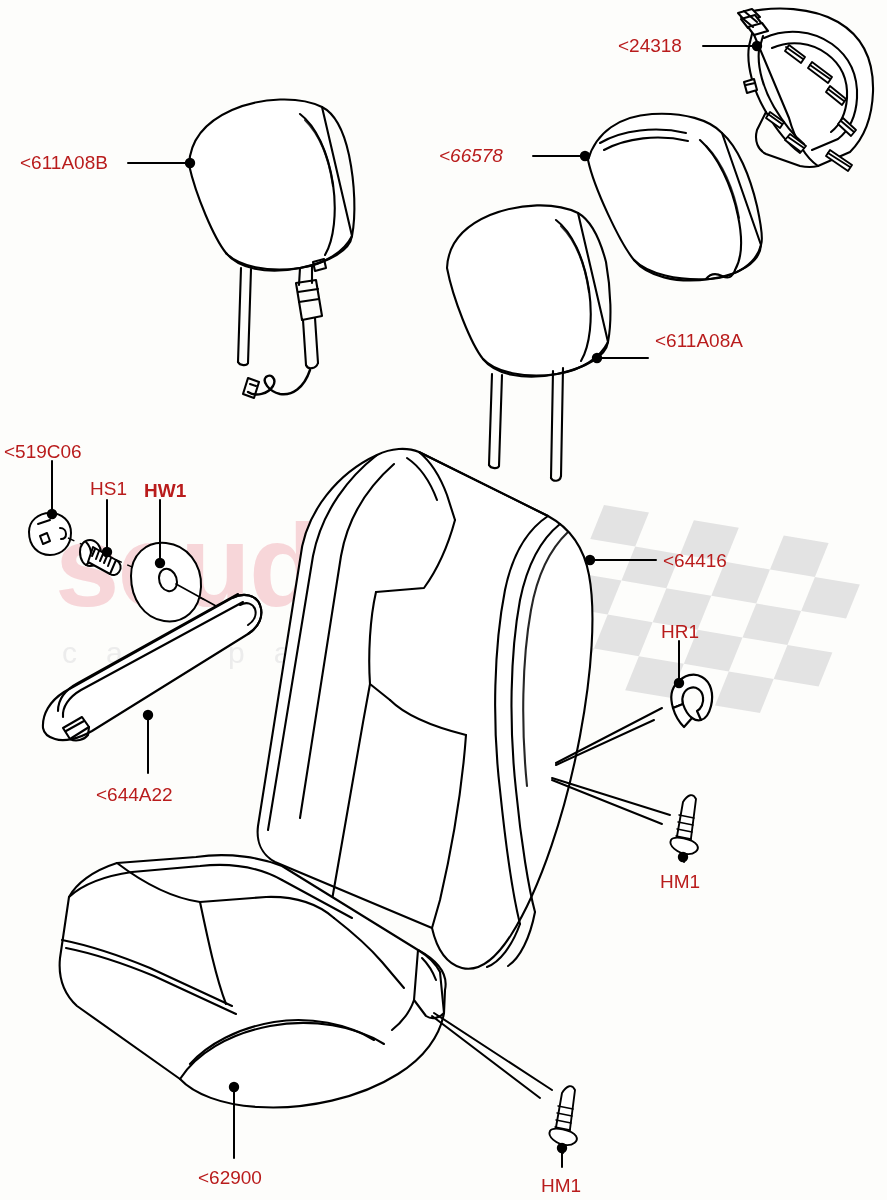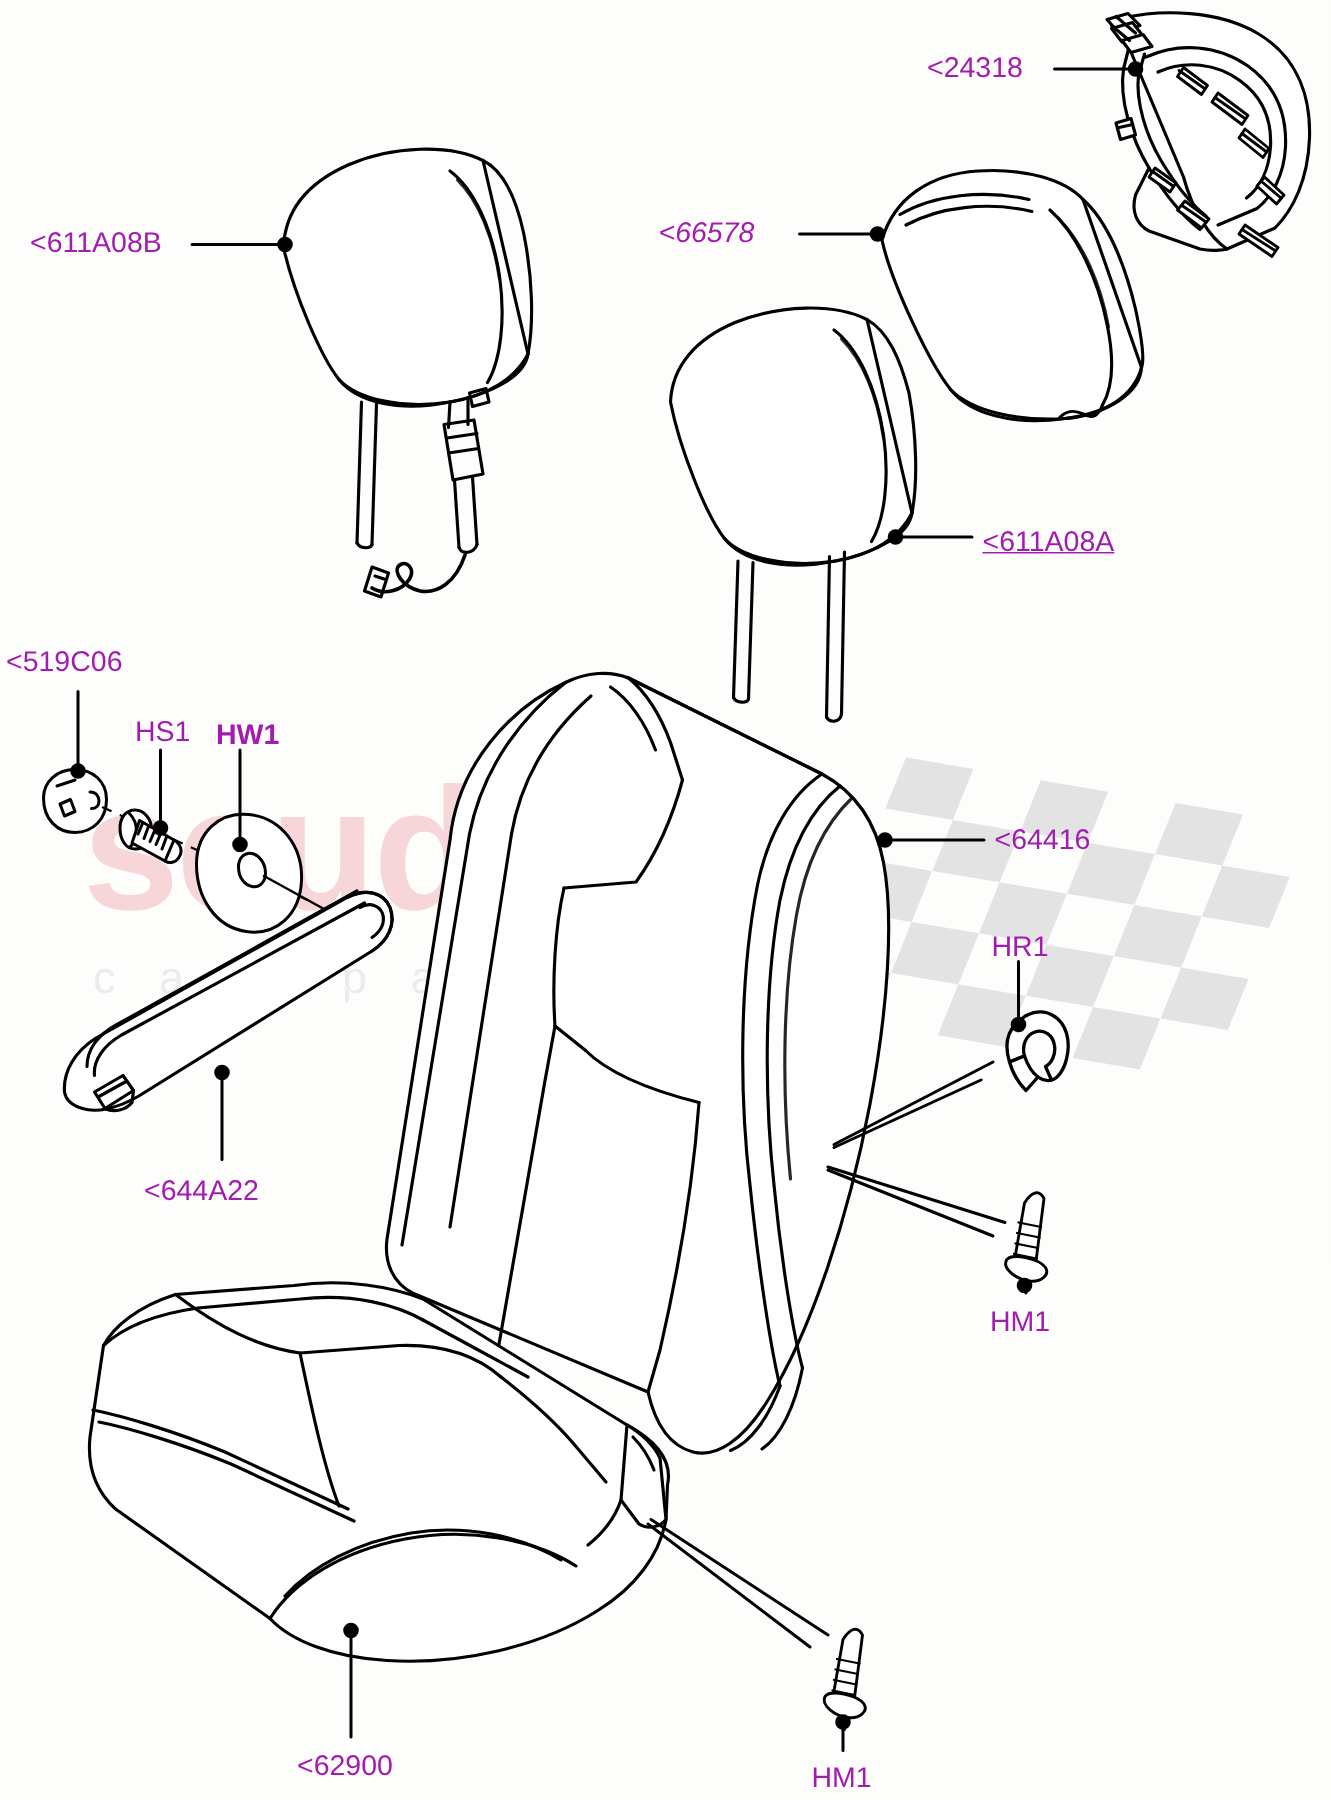--- a/index.html
+++ b/index.html
@@ -16,21 +16,21 @@
     font-family: "Liberation Sans", sans-serif;
   }
   #diagram-svg {
     position: absolute;
     top: 0; left: 0;
     width: 887px;
     height: 1200px;
   }
   .lbl {
     position: absolute;
-    color: #a21caf;
+    color: #b91c1c;
     font-family: "Liberation Sans", sans-serif;
     font-size: 19px;
     font-weight: 400;
     white-space: nowrap;
     letter-spacing: 0px;
     line-height: 1;
   }
   .wm-scuderia {
     position: absolute;
     left: 55px;
@@ -403,22 +403,22 @@
     <g stroke="#000" stroke-width="2" fill="none" stroke-linecap="round">
       <path d="M434,1013 L552,1090"></path>
       <path d="M432,1016 L540,1098"></path>
     </g>
 
   </svg>
 
   <div class="lbl" style="left:20px;  top:153px;">&lt;611A08B</div>
   <div class="lbl" style="left:618px; top:36px;">&lt;24318</div>
   <div class="lbl" style="left:439px; top:146px;font-style:italic;">&lt;66578</div>
-  <div class="lbl" style="left:655px; top:352px;text-decoration:underline;">&lt;611A08A</div>
-  <div class="lbl" style="left:4px;   top:432px;">&lt;519C06</div>
+  <div class="lbl" style="left:655px; top:331px;">&lt;611A08A</div>
+  <div class="lbl" style="left:4px;   top:442px;">&lt;519C06</div>
   <div class="lbl" style="left:90px;  top:479px;">HS1</div>
   <div class="lbl" style="left:144px; top:481px;font-weight:bold;">HW1</div>
   <div class="lbl" style="left:663px; top:551px;">&lt;64416</div>
   <div class="lbl" style="left:661px; top:622px;">HR1</div>
   <div class="lbl" style="left:96px; top:785px;">&lt;644A22</div>
   <div class="lbl" style="left:660px; top:872px;">HM1</div>
   <div class="lbl" style="left:198px; top:1168px;">&lt;62900</div>
   <div class="lbl" style="left:541px; top:1176px;">HM1</div>
 
 </div>

